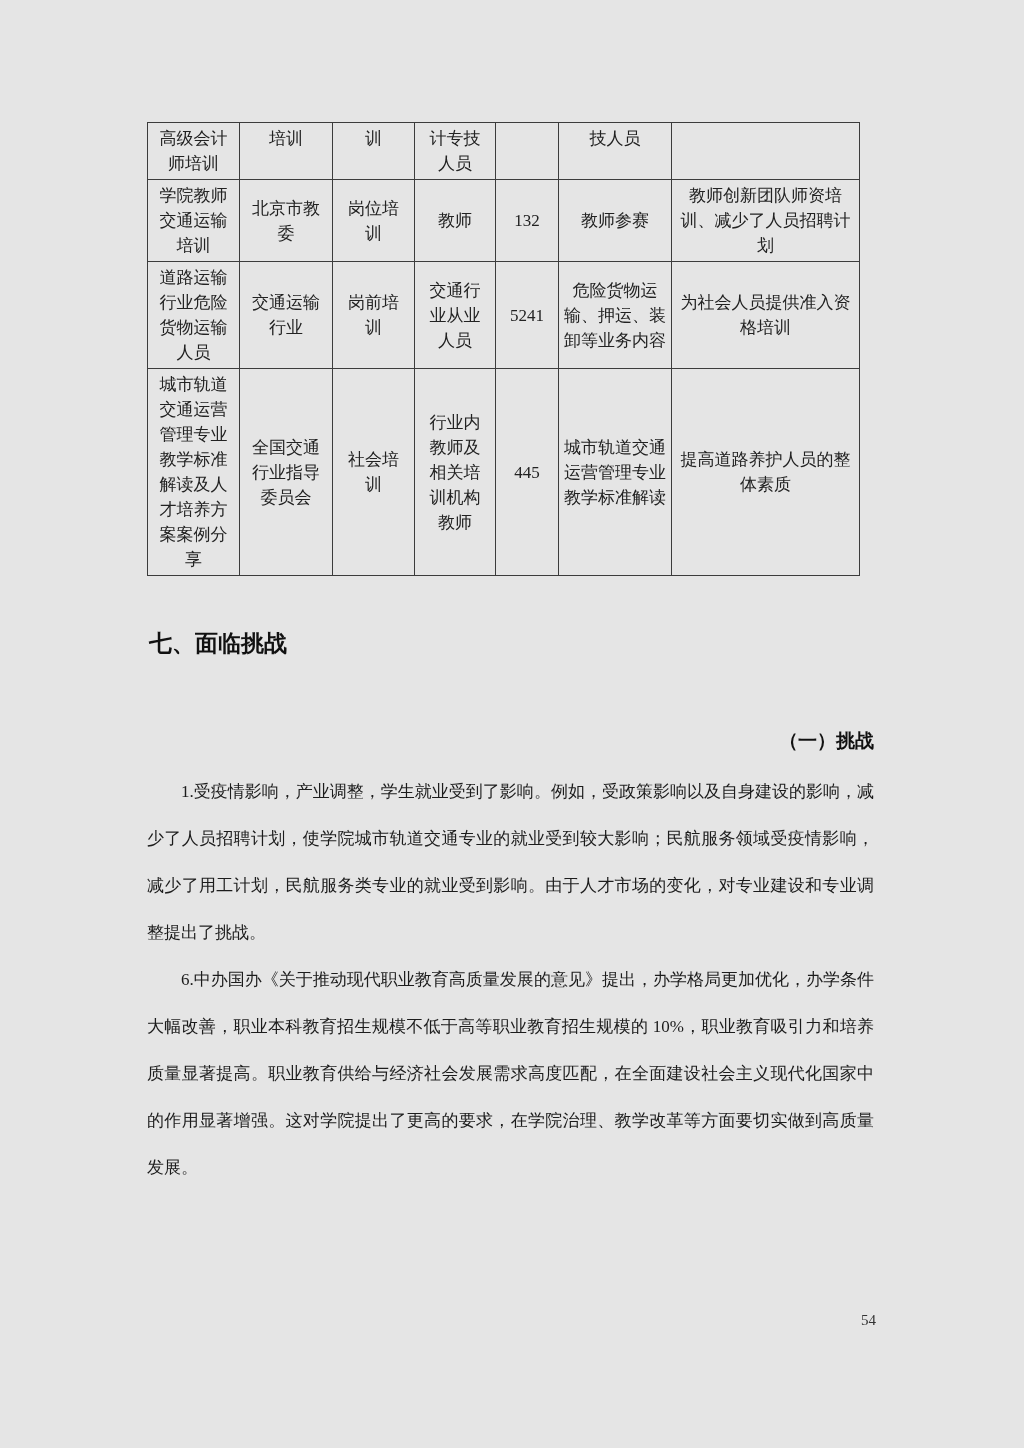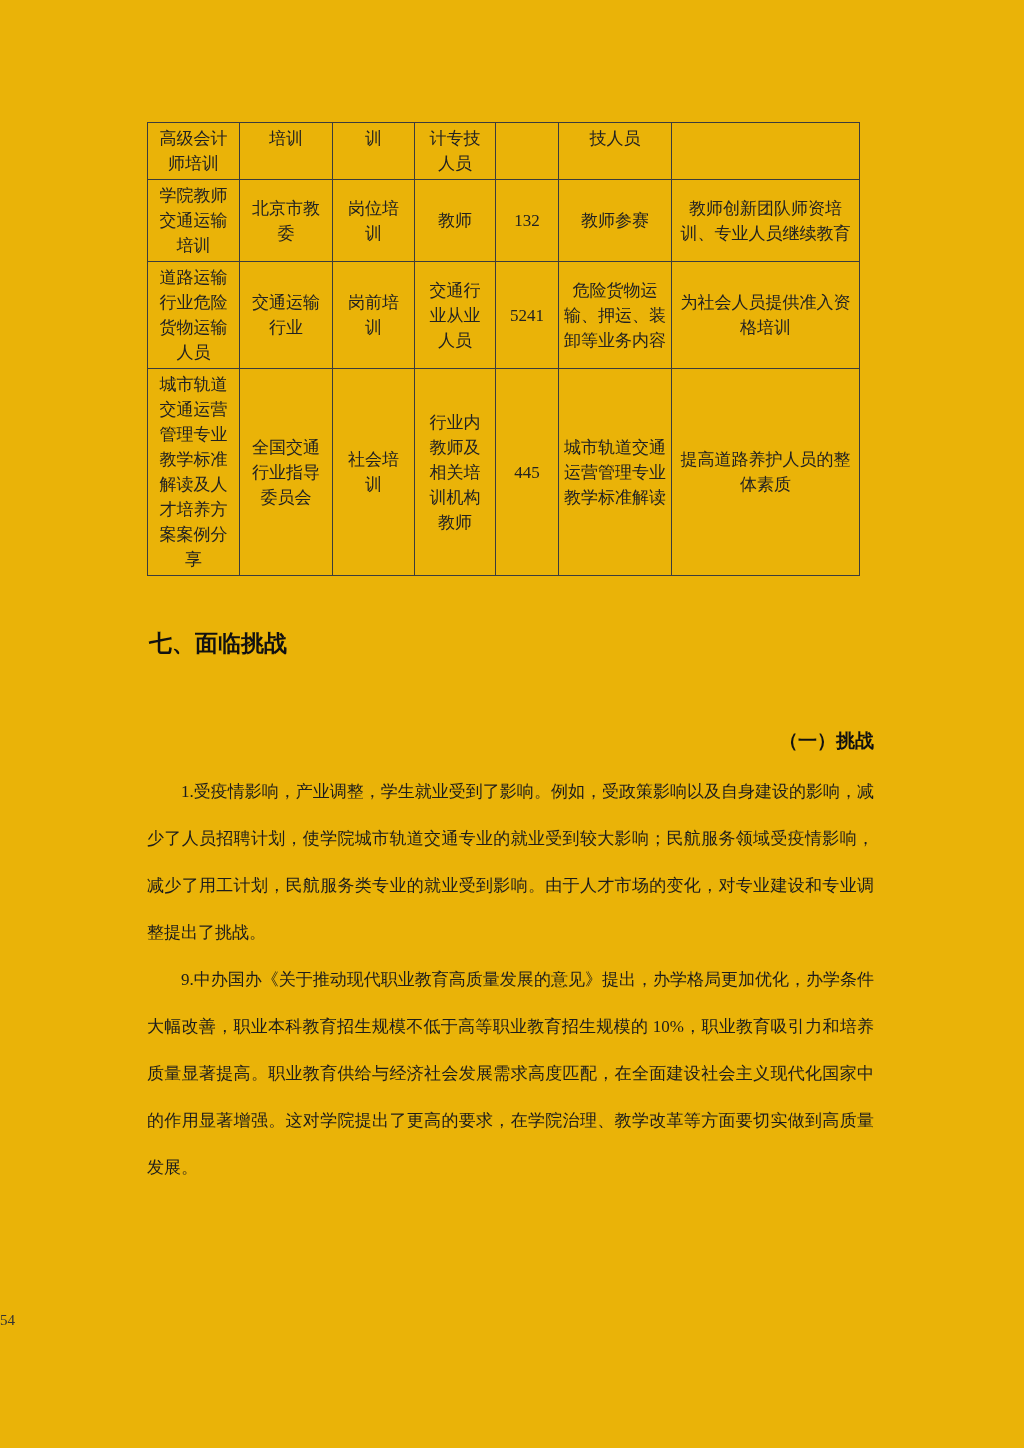--- a/index.html
+++ b/index.html
@@ -4,21 +4,21 @@
 <style>
   html, body {
     margin: 0;
     padding: 0;
     background: #ffffff;
   }
   .page {
     position: relative;
     width: 1024px;
     height: 1448px;
-    background: #eab308;
+    background: #e5e5e5;
     color: #1f1f1f;
     font-family: "Liberation Serif", "DejaVu Serif", serif;
     overflow: hidden;
   }
   .content {
     position: absolute;
     left: 147px;
     top: 122px;
     width: 727px;
   }
@@ -69,21 +69,21 @@
     word-break: break-all;
   }
   .body-paragraph + .body-paragraph {
     margin-top: 0;
   }
   .page-number {
     position: absolute;
     top: 1312px;
     left: 0;
     width: 876px;
-    text-align: left;
+    text-align: right;
     font-size: 15px;
     color: #333333;
   }
 </style>
 </head>
 <body>
 
 <div class="page">
   <div class="content">
 
@@ -113,21 +113,21 @@
           <td>学院教师
 交通运输
 培训</td>
           <td>北京市教
 委</td>
           <td>岗位培
 训</td>
           <td>教师</td>
           <td>132</td>
           <td>教师参赛</td>
-          <td>教师创新团队师资培训、专业人员继续教育</td>
+          <td>教师创新团队师资培训、减少了人员招聘计划</td>
         </tr>
         <tr>
           <td>道路运输
 行业危险
 货物运输
 人员</td>
           <td>交通运输
 行业</td>
           <td>岗前培
 训</td>
@@ -163,18 +163,18 @@
         </tr>
       </tbody>
     </table>
 
     <div class="section-heading">七、面临挑战</div>
 
     <div class="subsection-heading">（一）挑战</div>
 
     <p class="body-paragraph">1.受疫情影响，产业调整，学生就业受到了影响。例如，受政策影响以及自身建设的影响，减少了人员招聘计划，使学院城市轨道交通专业的就业受到较大影响；民航服务领域受疫情影响，减少了用工计划，民航服务类专业的就业受到影响。由于人才市场的变化，对专业建设和专业调整提出了挑战。</p>
 
-    <p class="body-paragraph">9.中办国办《关于推动现代职业教育高质量发展的意见》提出，办学格局更加优化，办学条件大幅改善，职业本科教育招生规模不低于高等职业教育招生规模的 10%，职业教育吸引力和培养质量显著提高。职业教育供给与经济社会发展需求高度匹配，在全面建设社会主义现代化国家中的作用显著增强。这对学院提出了更高的要求，在学院治理、教学改革等方面要切实做到高质量发展。</p>
+    <p class="body-paragraph">6.中办国办《关于推动现代职业教育高质量发展的意见》提出，办学格局更加优化，办学条件大幅改善，职业本科教育招生规模不低于高等职业教育招生规模的 10%，职业教育吸引力和培养质量显著提高。职业教育供给与经济社会发展需求高度匹配，在全面建设社会主义现代化国家中的作用显著增强。这对学院提出了更高的要求，在学院治理、教学改革等方面要切实做到高质量发展。</p>
 
   </div>
 
   <div class="page-number">54</div>
 </div>
 
 </body></html>

